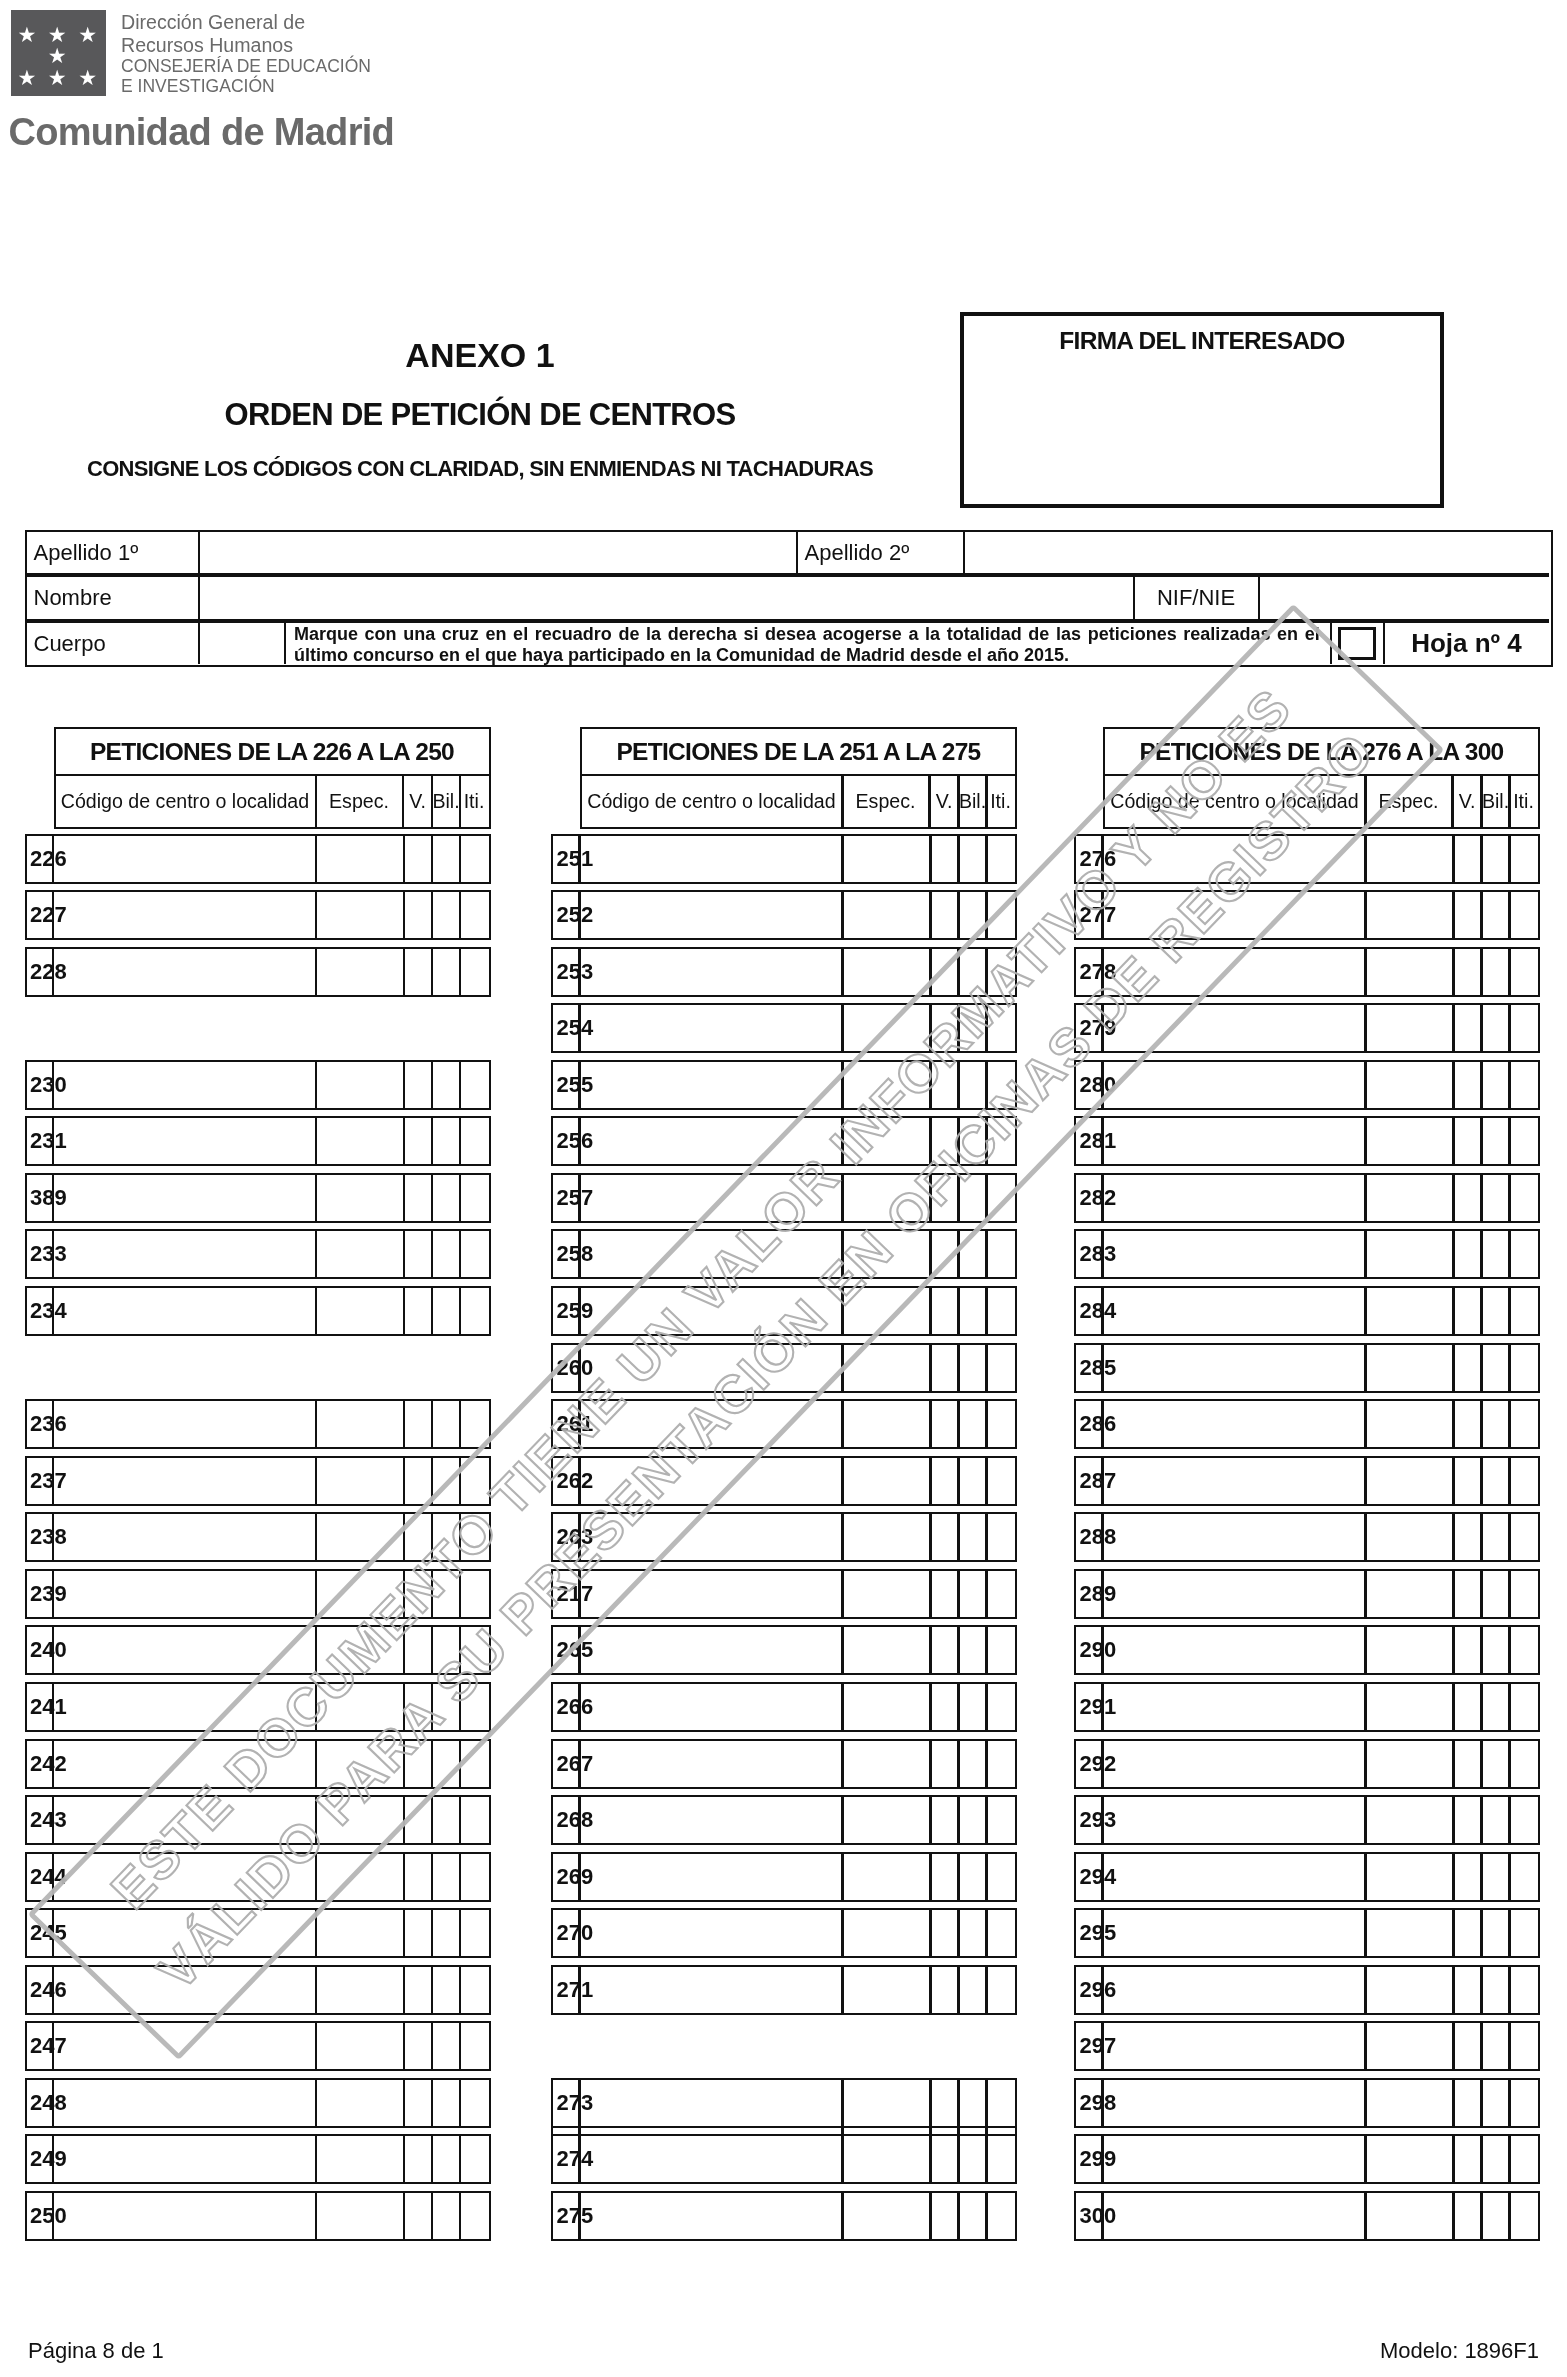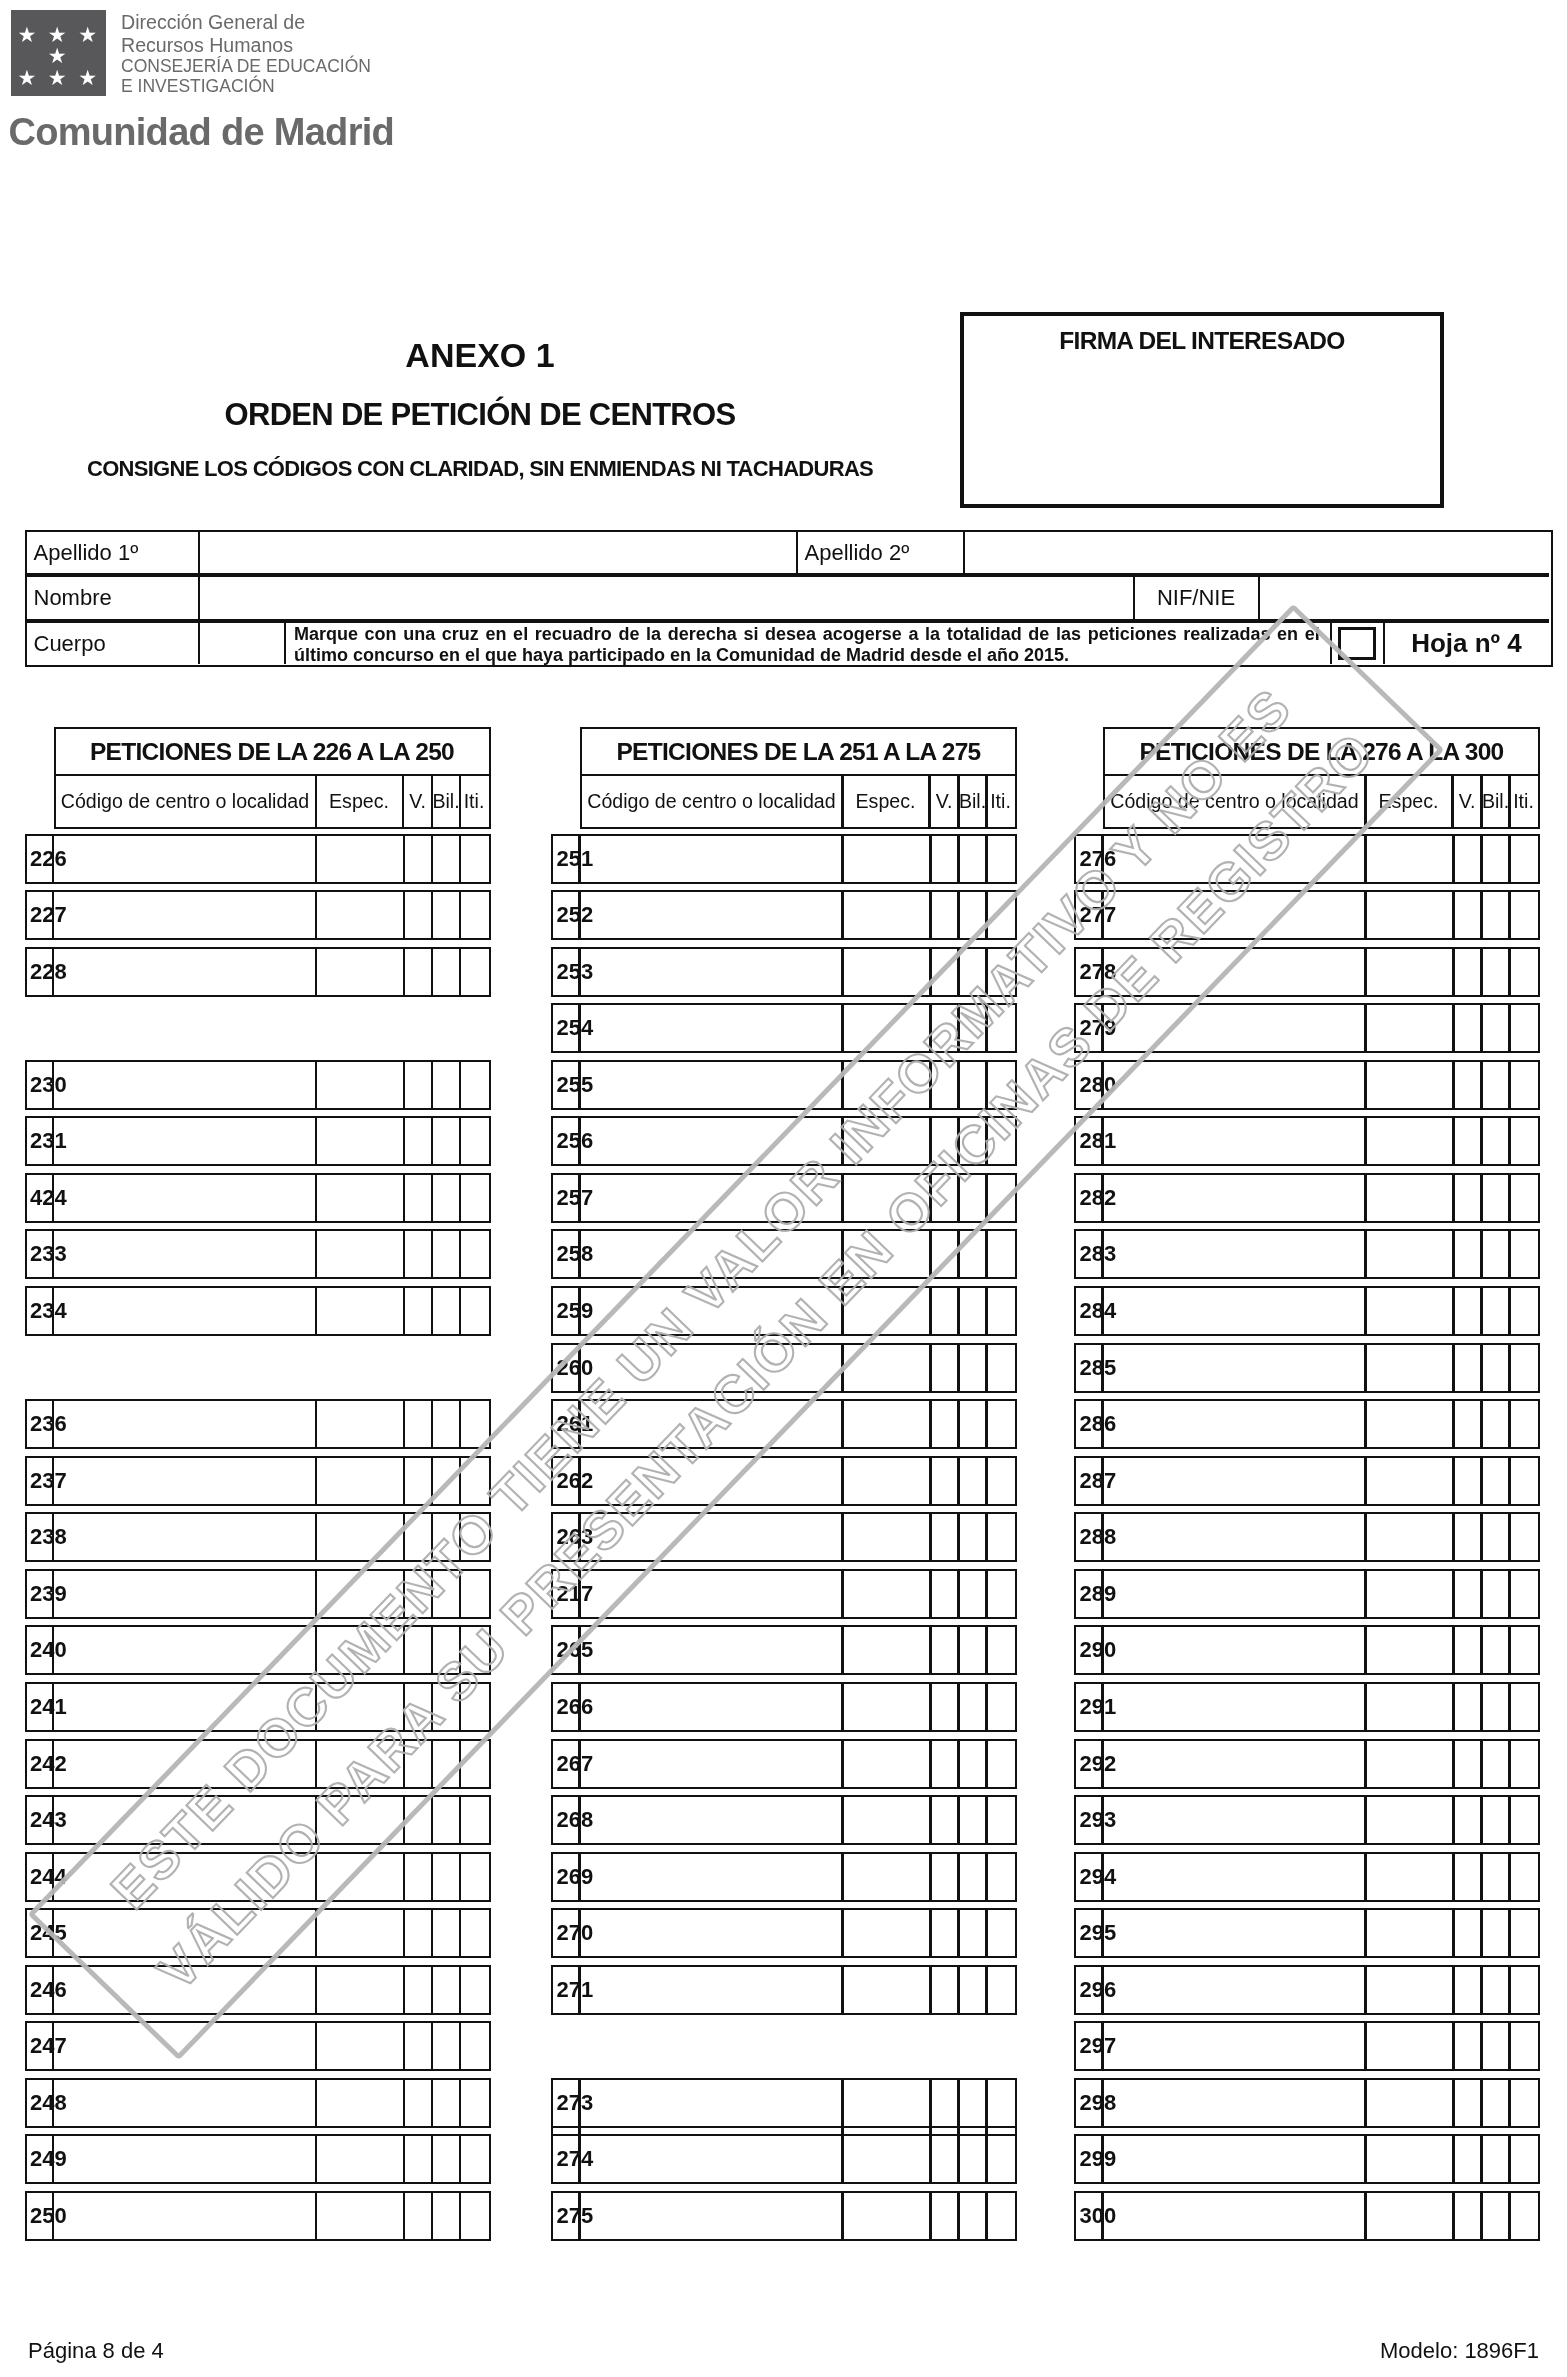--- a/index.html
+++ b/index.html
@@ -195,21 +195,21 @@
           <div class="cl" style="left: 376px;"></div>
           <div class="cl" style="left: 404px;"></div>
           <div class="cl" style="left: 432px;"></div>
           <div class="rcell" style="left: 28px; width: 260px;"></div>
           <div class="rcell" style="left: 291px; width: 85px;"></div>
           <div class="rcell" style="left: 378px; width: 26px;"></div>
           <div class="rcell" style="left: 407px; width: 25px;"></div>
           <div class="rcell" style="left: 435px; width: 25px;"></div>
         </div>
         <div class="abs tbox trow" style="top: 446px;">
-          <div class="rownum">424</div>
+          <div class="rownum">389</div>
           <div class="cl" style="left: 25px;"></div>
           <div class="cl" style="left: 288px;"></div>
           <div class="cl" style="left: 376px;"></div>
           <div class="cl" style="left: 404px;"></div>
           <div class="cl" style="left: 432px;"></div>
           <div class="rcell" style="left: 28px; width: 260px;"></div>
           <div class="rcell" style="left: 291px; width: 85px;"></div>
           <div class="rcell" style="left: 378px; width: 26px;"></div>
           <div class="rcell" style="left: 407px; width: 25px;"></div>
           <div class="rcell" style="left: 435px; width: 25px;"></div>
@@ -1114,16 +1114,16 @@
           <div class="rcell" style="left: 435px; width: 25px;"></div>
         </div>
       </div>
     </div>
 
   <div class="abs watermark">
     <div class="wm-line">ESTE DOCUMENTO TIENE UN VALOR INFORMATIVO Y NO ES</div>
     <div class="wm-line">VÁLIDO PARA SU PRESENTACIÓN EN OFICINAS DE REGISTRO</div>
   </div>
 
-  <div class="abs foot-left">Página 8 de 4</div>
+  <div class="abs foot-left">Página 8 de 1</div>
   <div class="abs foot-right">Modelo: 1896F1</div>
 </div>
 
 
 </body></html>

